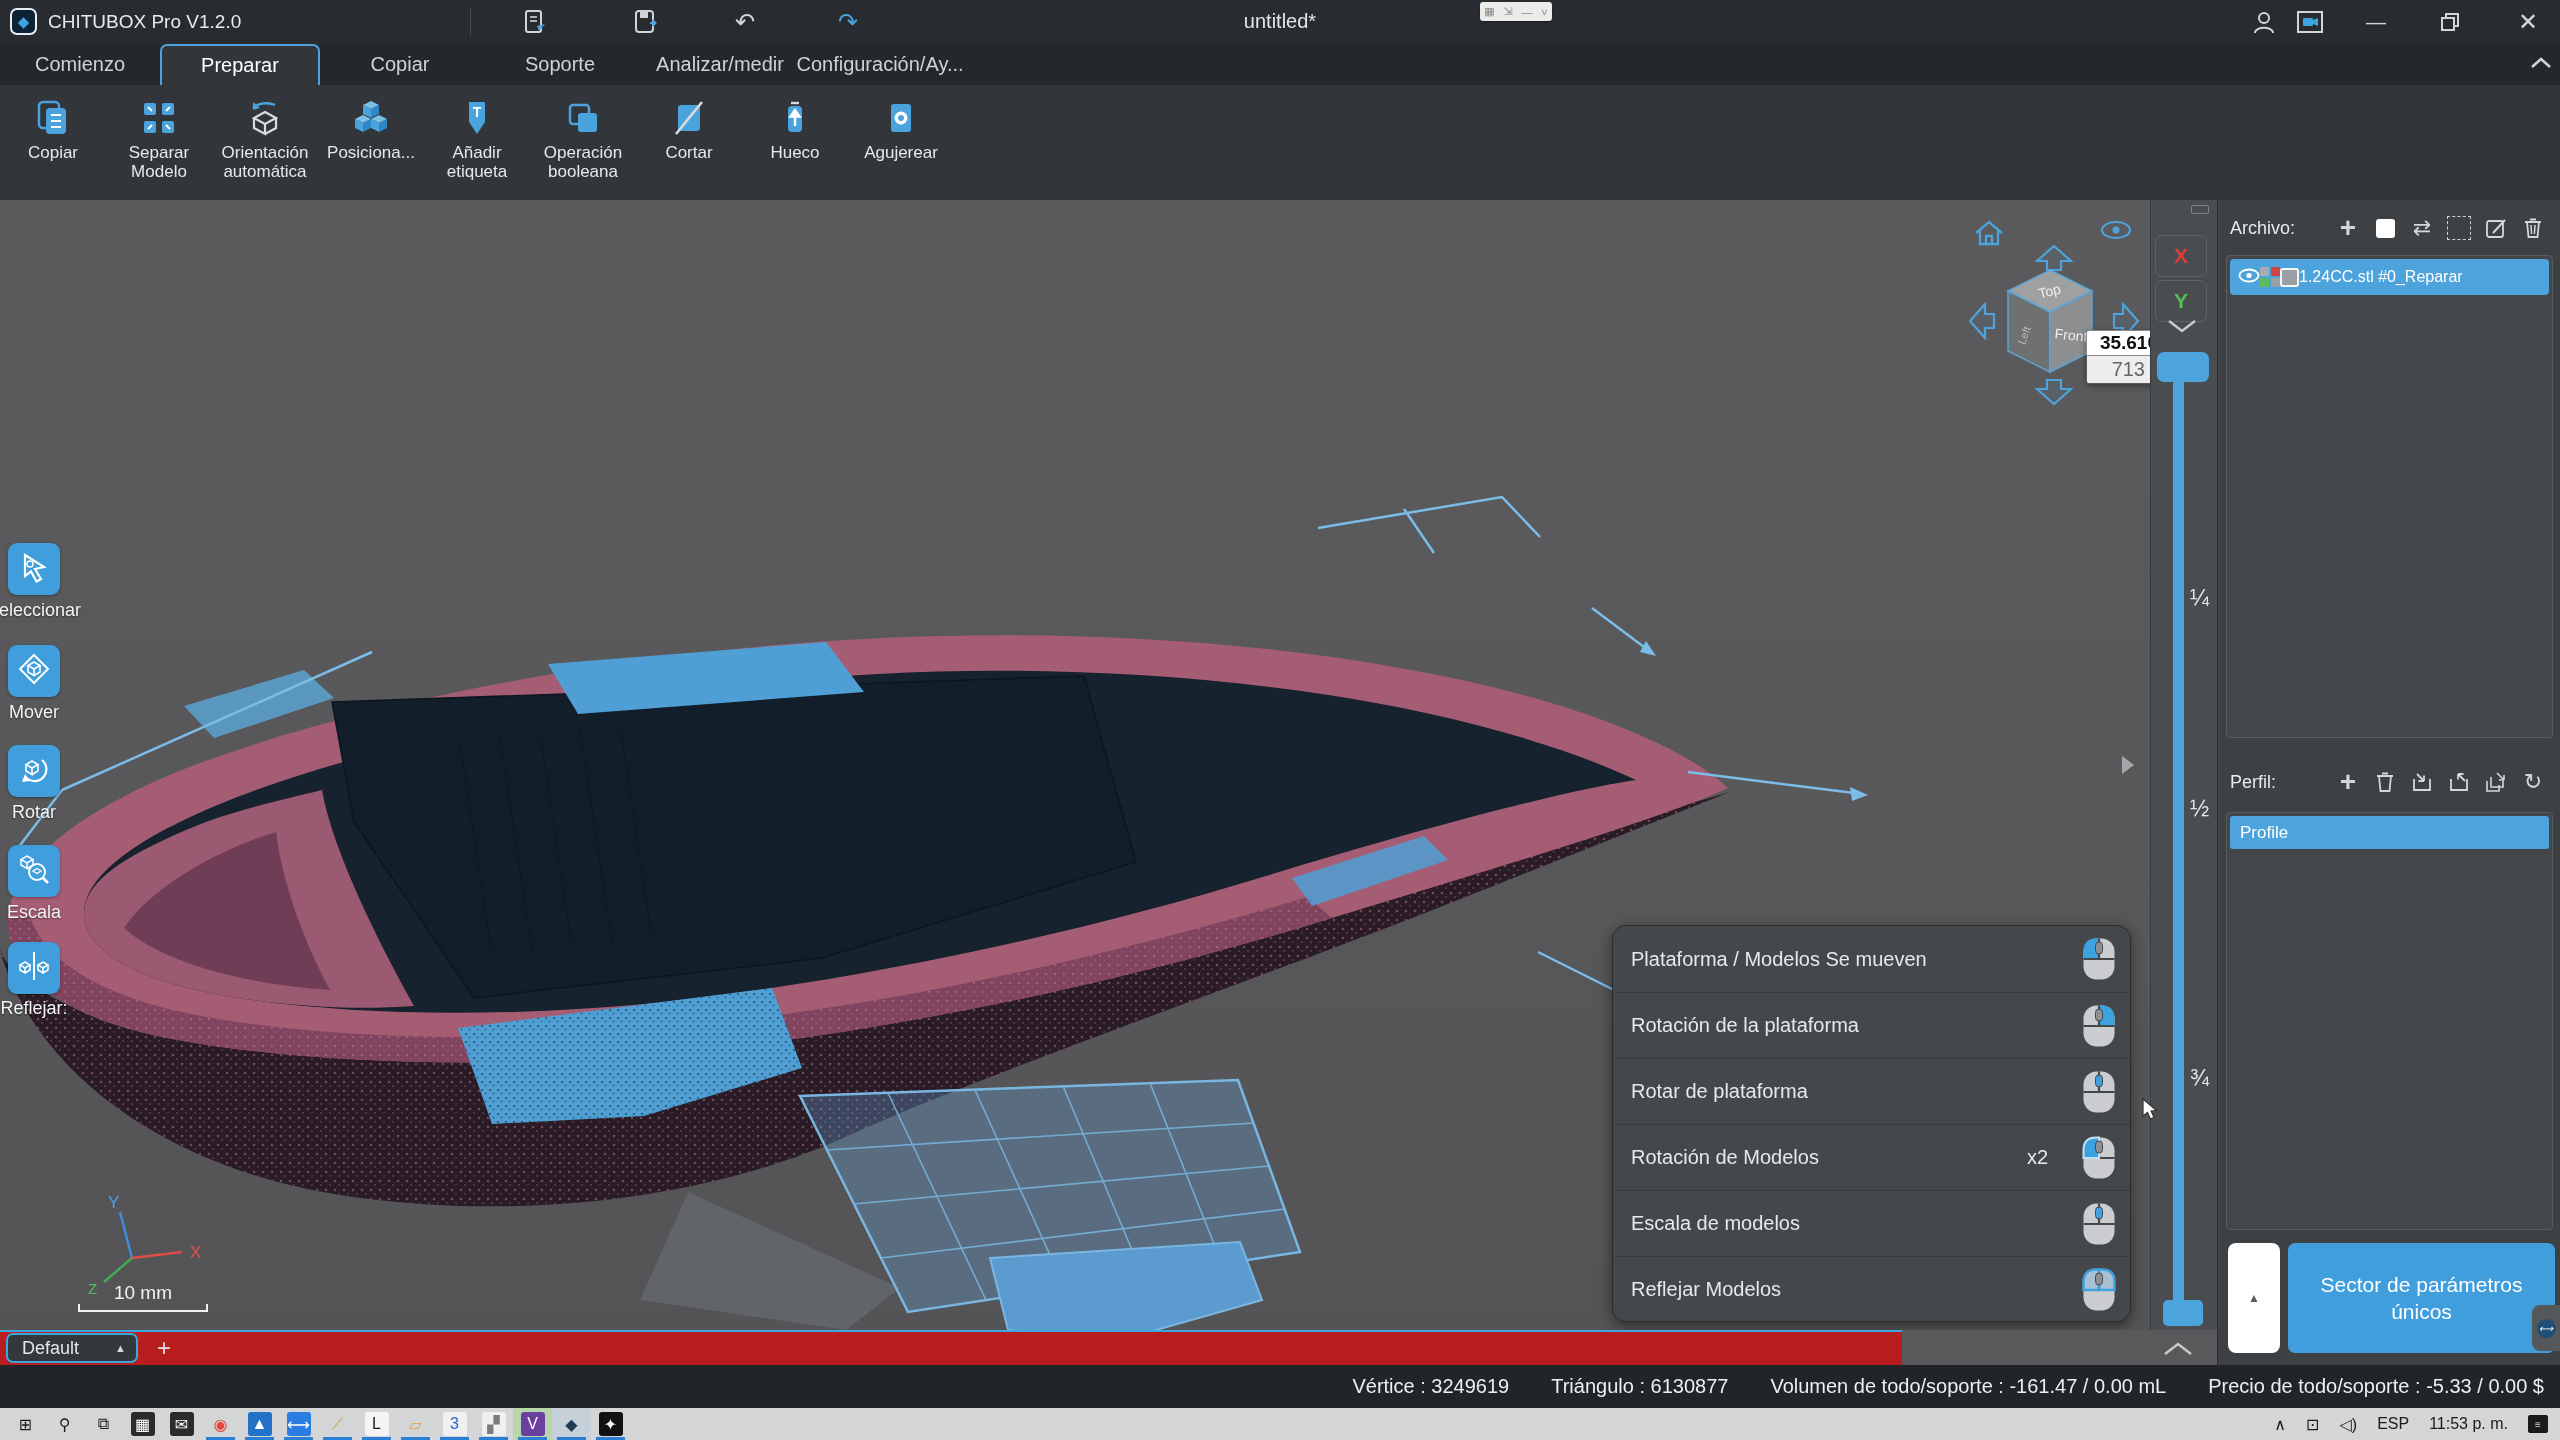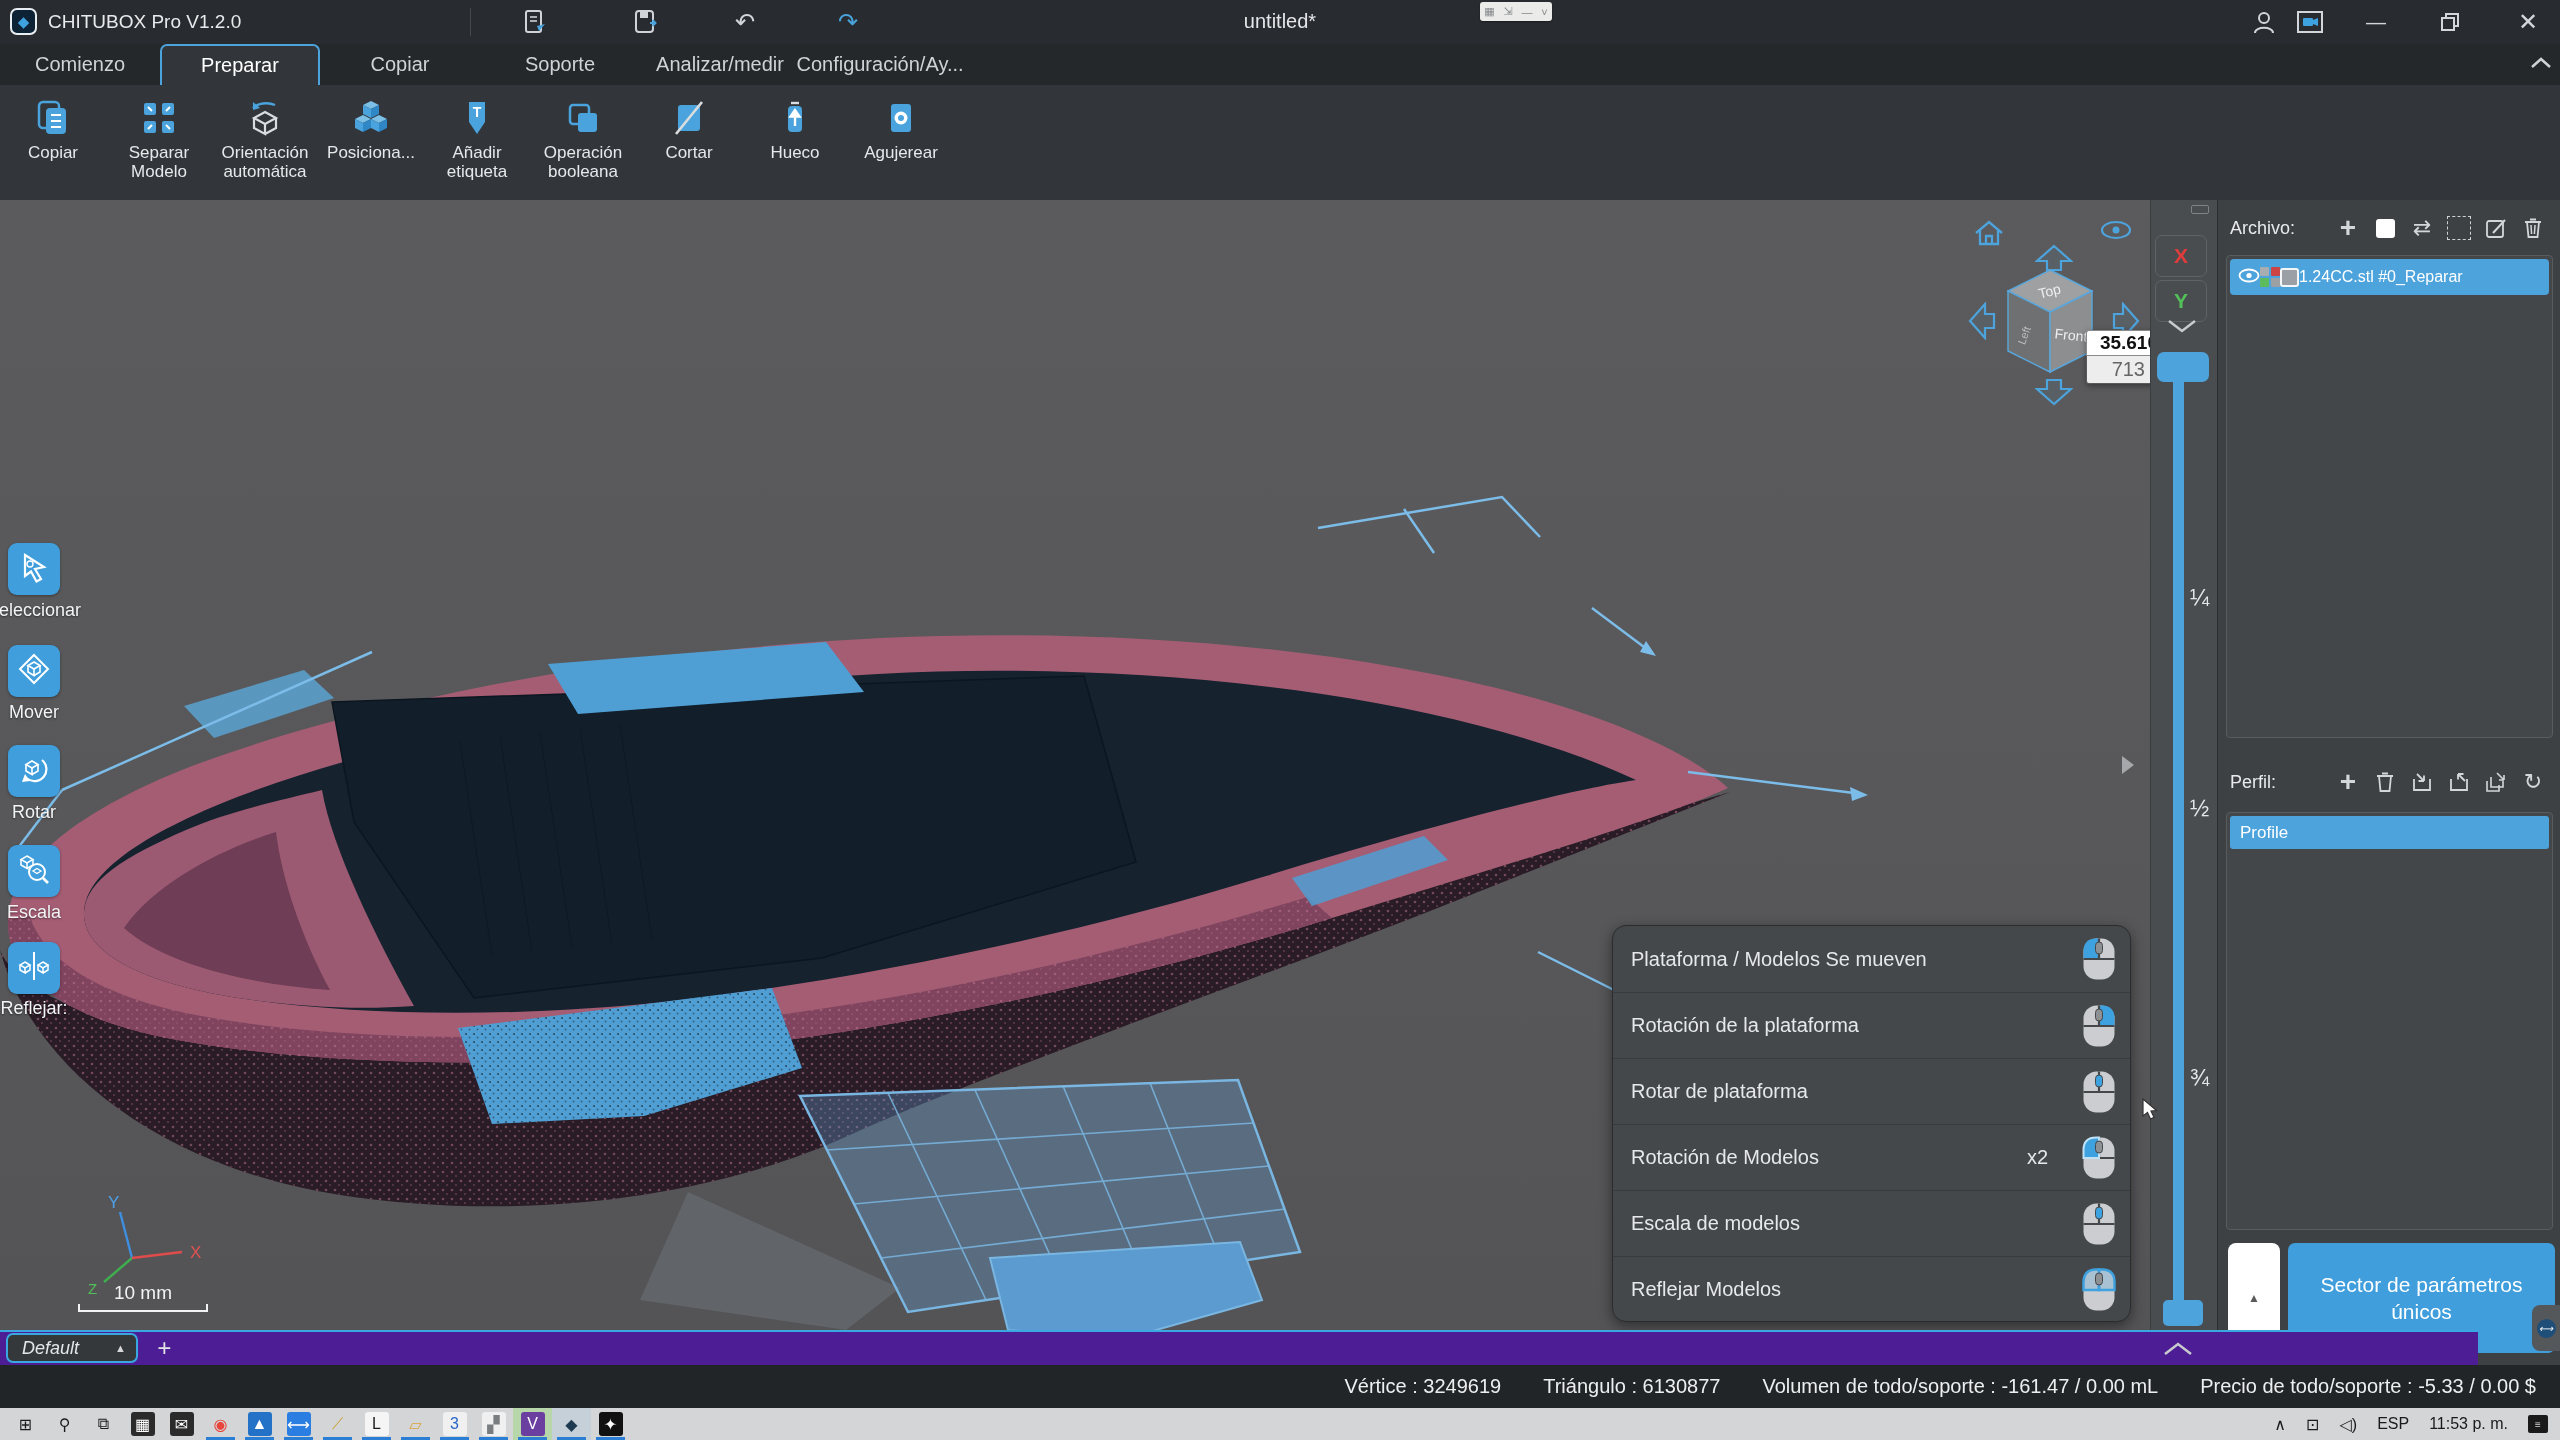--- a/index.html
+++ b/index.html
@@ -81,27 +81,27 @@
   .gridic .g1{ background:#a7adb1;} .gridic .g2{ background:#cc4444;} .gridic .g3{ background:#5cbb5c;} .gridic .g4{ background:#9aa0a4;}
   .gridic.dashed { padding:2px; border:1px dashed #cfd3d6; }
   .chk { width:19px; height:19px; border:2.5px solid #f4f6f8; border-radius:3px; background:#9aa0a5; }
   .profile-row { position:absolute; left:3px; top:3px; width:319px; height:33px; background:#4da3dc; border-radius:3px; display:flex; align-items:center; padding:0 10px; color:#fff; font-size:17px; }
   .collapse-box { position:absolute; left:10px; top:1043px; width:52px; height:110px; background:#ffffff; border-radius:8px; display:flex; align-items:center; justify-content:center; color:#5a5a5a; font-size:12px; }
   .params-btn { position:absolute; left:70px; top:1043px; width:267px; height:110px; background:#3f9edb; border-radius:7px; display:flex; align-items:center; justify-content:center; text-align:center; color:#ffffff; font-size:21px; line-height:27px; padding:0 14px; }
   .tv-overlay { position:absolute; left:2532px; top:1305px; width:28px; height:46px; background:#55585b; border-radius:8px 0 0 8px; display:flex; align-items:center; justify-content:center; }
   .tv-overlay i { width:19px; height:19px; border-radius:50%; background:#1f4e79; color:#fff; font-size:10px; display:flex; align-items:center; justify-content:center; }
 
   
-  .bottombar { position:absolute; left:0; top:1330px; width:2478px; height:35px; background:#4c1d95; border-top:2px solid #3aa7e0;font-style:italic; }
+  .bottombar { position:absolute; left:0; top:1330px; width:1902px; height:35px; background:#b91c1c; border-top:2px solid #3aa7e0; }
   .default-tab { position:absolute; left:6px; top:1px; width:132px; height:30px; border:2px solid #3aa7e0; border-radius:7px; background:#34383b; display:flex; align-items:center; padding:0 10px 0 14px; color:#e4e6e8; font-size:18px; }
   .default-tab .up { margin-left:auto; font-size:11px; color:#d8d8d8; }
   .add-preset { position:absolute; left:150px; top:2px; width:28px; height:28px; color:#e0e2e4; font-size:24px; display:flex; align-items:center; justify-content:center; }
   .bb-chev { position:absolute; left:2160px; top:8px; }
 
-  .statusbar { position:absolute; left:0; top:1365px; width:2560px; height:43px; background:#222527; display:flex; align-items:center; justify-content:flex-end; gap:42px; padding-right:24px; color:#eceef0; font-size:20px; }
+  .statusbar { position:absolute; left:0; top:1365px; width:2560px; height:43px; background:#222527; display:flex; align-items:center; justify-content:flex-end; gap:42px; padding-right:16px; color:#eceef0; font-size:20px; }
 
   .taskbar { position:absolute; left:0; top:1408px; width:2560px; height:32px; background:#d4d5d6; display:flex; align-items:center; }
   .tb-apps { display:flex; align-items:center; height:32px; padding-left:6px; }
   .tb-item { position:relative; width:39px; height:32px; display:flex; align-items:center; justify-content:center; }
   .tb-glyph { width:24px; height:24px; border-radius:3px; display:flex; align-items:center; justify-content:center; font-size:16px; }
   .tb-under { position:absolute; left:5px; right:5px; bottom:0; height:3px; background:#2a7fd4; }
   .tray { margin-left:auto; display:flex; align-items:center; gap:20px; padding-right:12px; color:#1a1a1a; font-size:16px; }
   .tray .notif { width:20px; height:18px; background:#1a1a1a; color:#d4d5d6; font-size:10px; display:flex; align-items:center; justify-content:center; border-radius:2px; }
 
   .cursor { position:absolute; left:2142px; top:1098px; z-index:40; }

